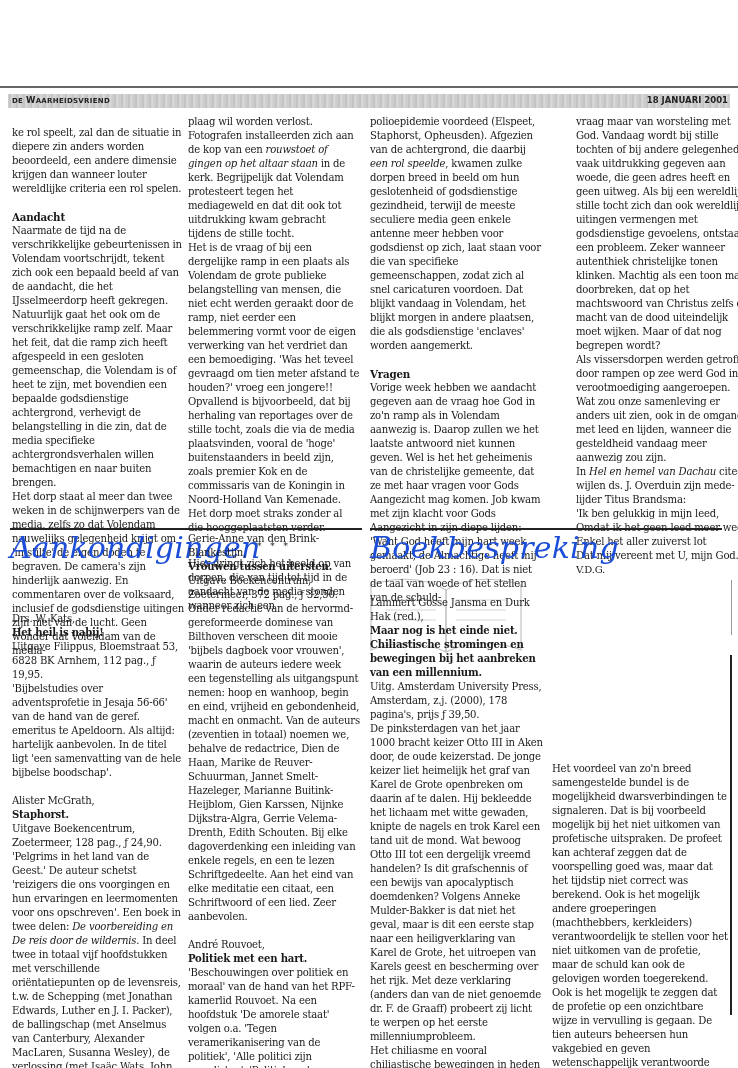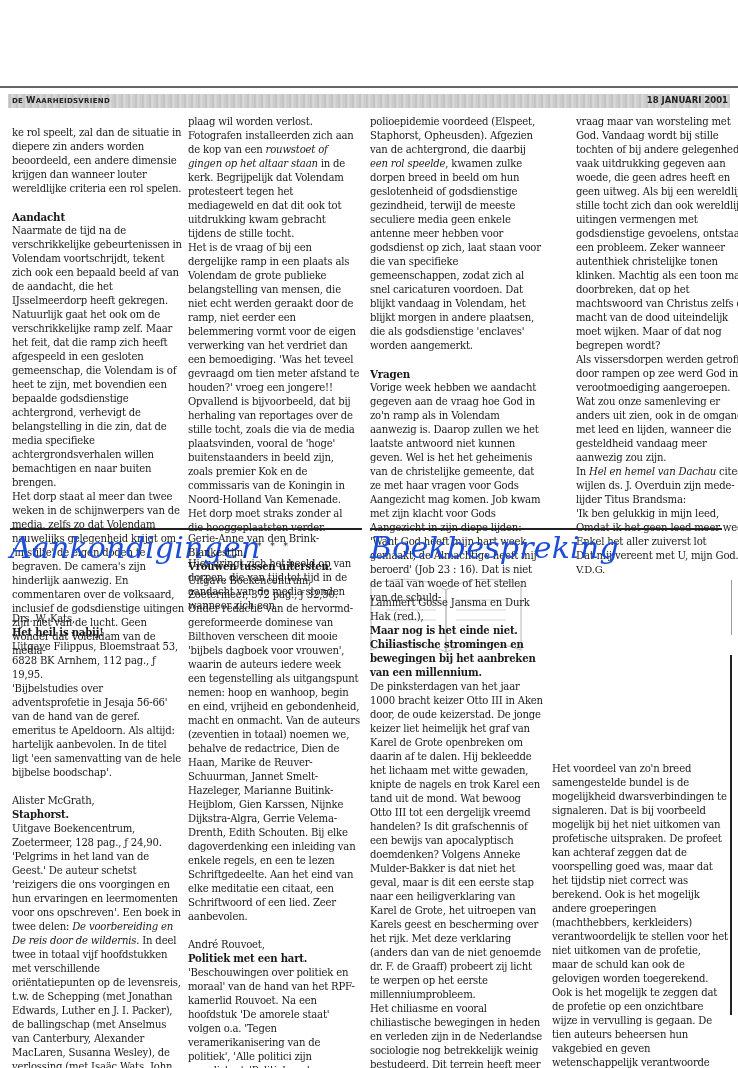--- a/index.html
+++ b/index.html
@@ -110,20 +110,21 @@
 <div class="section-title" style="left:370px; top:530px;">Boekbespreking</div>
 <svg class="book-deco" viewBox="0 0 160 85">
   <path d="M80 20 C55 5 25 8 5 15 L5 80 C25 72 55 70 80 82 Z" fill="none" stroke="#555" stroke-width="1.2"></path>
   <path d="M80 20 C105 5 135 8 155 15 L155 80 C135 72 105 70 80 82 Z" fill="none" stroke="#555" stroke-width="1.2"></path>
   <path d="M20 30 H70 M20 40 H70 M20 50 H70 M90 30 H140 M90 40 H140 M90 50 H140" stroke="#888" stroke-width="1"></path>
 </svg>
 
 <div class="col" style="left:370px; top:596px; width:174px;">
   <p>Lammert Gosse Jansma en Durk Hak (red.),</p>
   <p class="b">Maar nog is het einde niet. Chiliastische stromingen en bewegingen bij het aanbreken van een millennium.</p>
+  <p>Uitg. Amsterdam University Press, Amsterdam, z.j. (2000), 178 pagina's, prijs ƒ 39,50.</p>
   <p>De pinksterdagen van het jaar 1000 bracht keizer Otto III in Aken door, de oude keizerstad. De jonge keizer liet heimelijk het graf van Karel de Grote openbreken om daarin af te dalen. Hij bekleedde het lichaam met witte gewaden, knipte de nagels en trok Karel een tand uit de mond. Wat bewoog Otto III tot een dergelijk vreemd handelen? Is dit grafschennis of een bewijs van apocalyptisch doemdenken? Volgens Anneke Mulder-Bakker is dat niet het geval, maar is dit een eerste stap naar een heiligverklaring van Karel de Grote, het uitroepen van Karels geest en bescherming over het rijk. Met deze verklaring (anders dan van de niet genoemde dr. F. de Graaff) probeert zij licht te werpen op het eerste millenniumprobleem.</p>
   <p>Het chiliasme en vooral chiliastische bewegingen in heden en verleden zijn in de Nederlandse sociologie nog betrekkelijk weinig bestudeerd. Dit terrein heeft meer aandacht gekregen van theologen en historici. Ter gelegenheid van het jaar 2000 hebben Jansma en Hak een bundel samengesteld over het genoemde onderwerp. Daarbij willen zij een breed terrein bestrijken: variërend van messianisme in het jodendom tot islamitische en hindoeïstische eindtijdverwachtingen. En van de wederdopers in de 16e eeuw tot de hedendaagse New Age-beweging. Ook de mormonen en Jehova's getuigen komen aan bod. Zelfs nieuwe syncretistische millennistische bewegingen als de Japanse aum shinrikyo ontbreken niet; de laatste is bekend geworden door de aanslag met sarin-gas op de metro van Tokyo in 1995.</p>
 </div>
 
 <div class="col" style="left:552px; top:762px; width:176px;">
   <p>Het voordeel van zo'n breed samengestelde bundel is de mogelijkheid dwarsverbindingen te signaleren. Dat is bij voorbeeld mogelijk bij het niet uitkomen van profetische uitspraken. De profeet kan achteraf zeggen dat de voorspelling goed was, maar dat het tijdstip niet correct was berekend. Ook is het mogelijk andere groeperingen (machthebbers, kerkleiders) verantwoordelijk te stellen voor het niet uitkomen van de profetie, maar de schuld kan ook de gelovigen worden toegerekend. Ook is het mogelijk te zeggen dat de profetie op een onzichtbare wijze in vervulling is gegaan. De tien auteurs beheersen hun vakgebied en geven wetenschappelijk verantwoorde bijdragen.</p>
 
 </div>
 
 <div class="pagenum">35</div>

